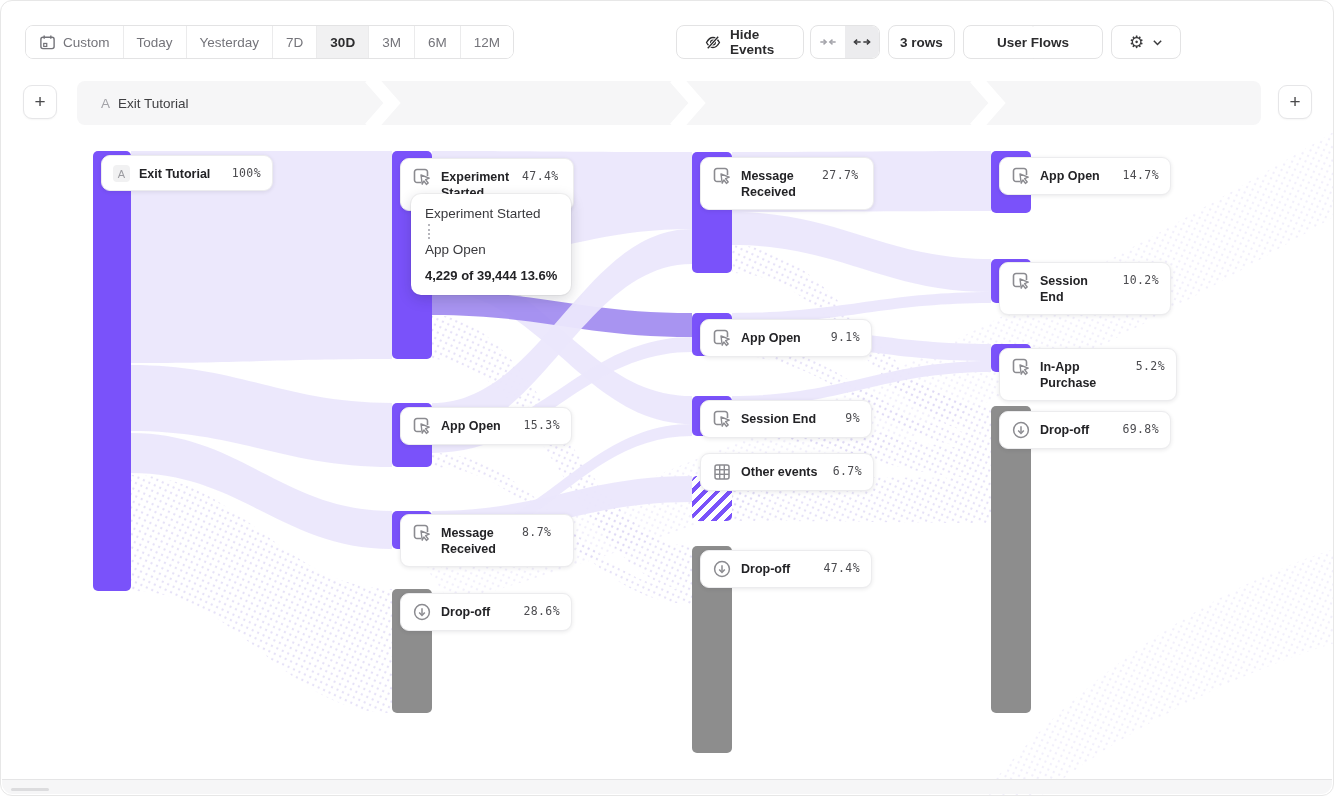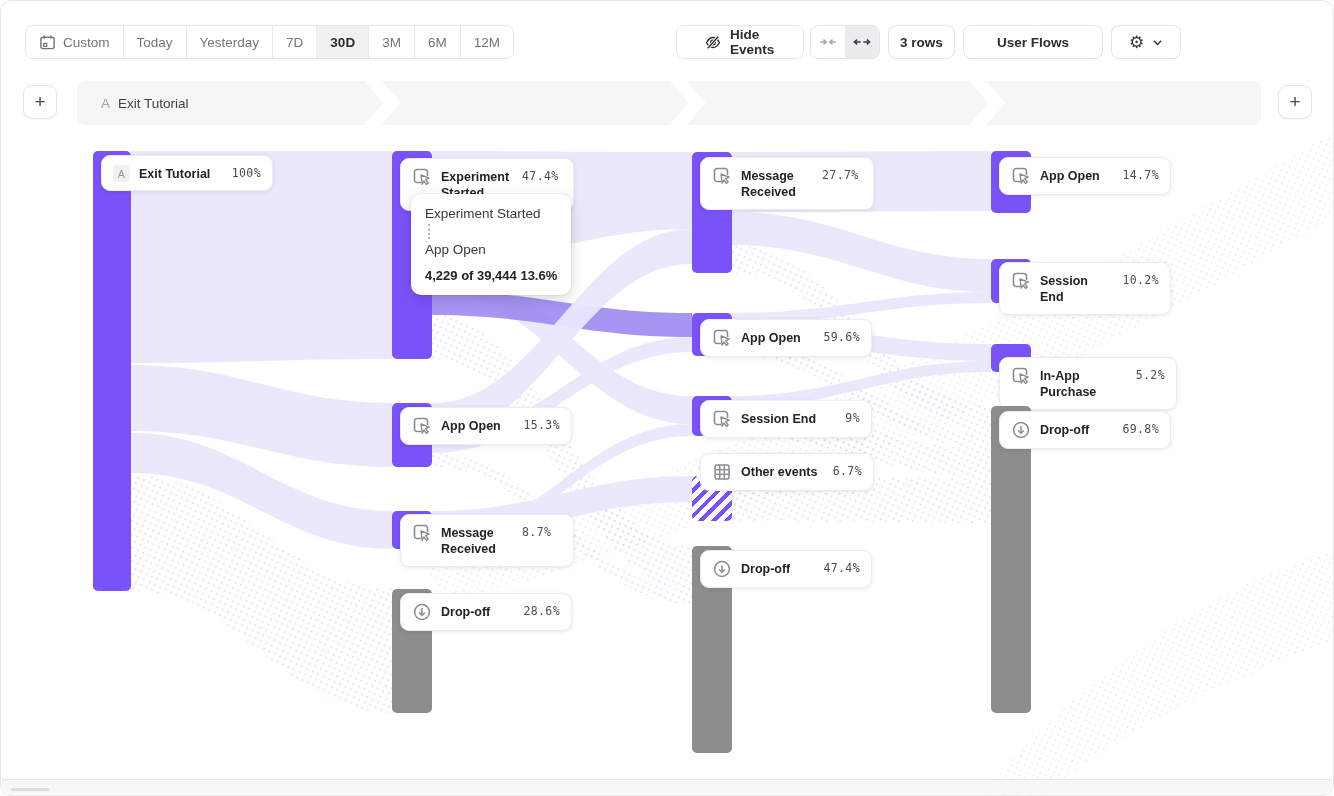--- a/index.html
+++ b/index.html
@@ -143,21 +143,21 @@
           <span class="nlabel" style="max-width: 72px;">Message Received</span>
           <span class="npct">27.7%</span>
         </div>
         <div class="bar event" style="left: 691px; top: 312px; width: 40px; height: 43px;"></div>
         <div class="card" style="left: 699px; top: 318px; width: 172px;">
           <svg class="nicon" viewBox="0 0 20 20">
             <path d="M15.5,9 V5 a2.5,2.5 0 0 0 -2.5,-2.5 H5 A2.5,2.5 0 0 0 2.5,5 v8 A2.5,2.5 0 0 0 5,15.5 h4" fill="none" stroke="#8b8b90" stroke-width="1.6"></path>
             <path d="M9,8 L17.2,11.2 L13.6,12.6 L16.2,16 L14.4,17.4 L11.9,14 L10.2,17.2 Z" fill="#ffffff" stroke="#8b8b90" stroke-width="1.4" stroke-linejoin="round"></path>
           </svg>
           <span class="nlabel">App Open</span>
-          <span class="npct">59.6%</span>
+          <span class="npct">9.1%</span>
         </div>
         <div class="bar event" style="left: 691px; top: 395px; width: 40px; height: 40px;"></div>
         <div class="card" style="left: 699px; top: 399px; width: 172px;">
           <svg class="nicon" viewBox="0 0 20 20">
             <path d="M15.5,9 V5 a2.5,2.5 0 0 0 -2.5,-2.5 H5 A2.5,2.5 0 0 0 2.5,5 v8 A2.5,2.5 0 0 0 5,15.5 h4" fill="none" stroke="#8b8b90" stroke-width="1.6"></path>
             <path d="M9,8 L17.2,11.2 L13.6,12.6 L16.2,16 L14.4,17.4 L11.9,14 L10.2,17.2 Z" fill="#ffffff" stroke="#8b8b90" stroke-width="1.4" stroke-linejoin="round"></path>
           </svg>
           <span class="nlabel">Session End</span>
           <span class="npct">9%</span>
         </div>
@@ -195,21 +195,21 @@
         <div class="bar event" style="left: 990px; top: 258px; width: 40px; height: 44px;"></div>
         <div class="card" style="left: 998px; top: 261px; width: 172px;">
           <svg class="nicon" viewBox="0 0 20 20">
             <path d="M15.5,9 V5 a2.5,2.5 0 0 0 -2.5,-2.5 H5 A2.5,2.5 0 0 0 2.5,5 v8 A2.5,2.5 0 0 0 5,15.5 h4" fill="none" stroke="#8b8b90" stroke-width="1.6"></path>
             <path d="M9,8 L17.2,11.2 L13.6,12.6 L16.2,16 L14.4,17.4 L11.9,14 L10.2,17.2 Z" fill="#ffffff" stroke="#8b8b90" stroke-width="1.4" stroke-linejoin="round"></path>
           </svg>
           <span class="nlabel">Session End</span>
           <span class="npct">10.2%</span>
         </div>
         <div class="bar event" style="left: 990px; top: 343px; width: 40px; height: 28px;"></div>
-        <div class="card" style="left: 998px; top: 356px; width: 178px;">
+        <div class="card" style="left: 998px; top: 347px; width: 178px;">
           <svg class="nicon" viewBox="0 0 20 20">
             <path d="M15.5,9 V5 a2.5,2.5 0 0 0 -2.5,-2.5 H5 A2.5,2.5 0 0 0 2.5,5 v8 A2.5,2.5 0 0 0 5,15.5 h4" fill="none" stroke="#8b8b90" stroke-width="1.6"></path>
             <path d="M9,8 L17.2,11.2 L13.6,12.6 L16.2,16 L14.4,17.4 L11.9,14 L10.2,17.2 Z" fill="#ffffff" stroke="#8b8b90" stroke-width="1.4" stroke-linejoin="round"></path>
           </svg>
           <span class="nlabel">In-App Purchase</span>
           <span class="npct">5.2%</span>
         </div>
         <div class="bar dropoff" style="left: 990px; top: 405px; width: 40px; height: 307px;"></div>
         <div class="card" style="left: 998px; top: 410px; width: 172px;">
           <svg class="nicon" viewBox="0 0 20 20">

